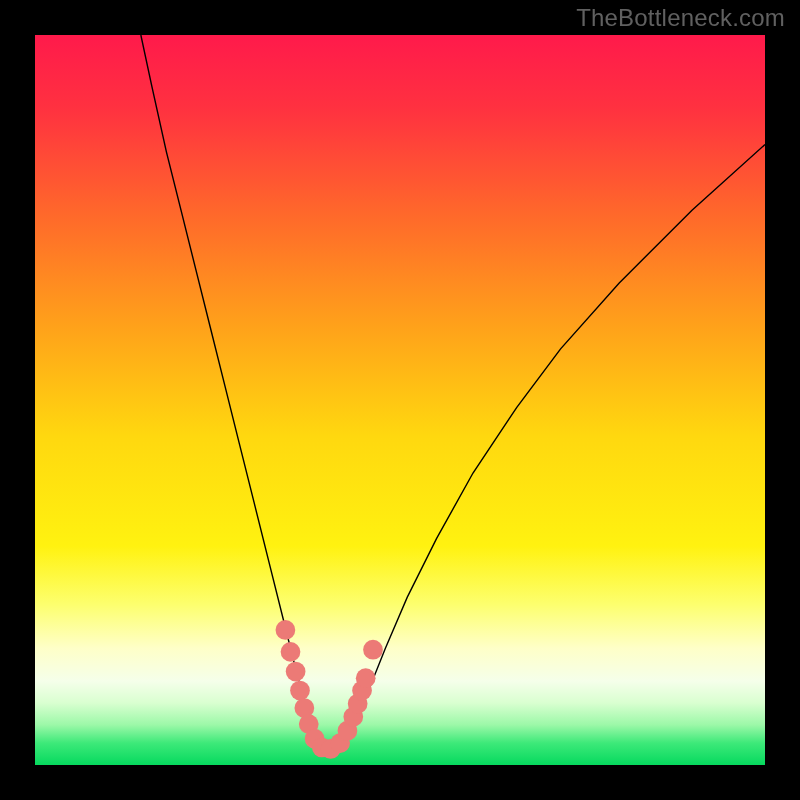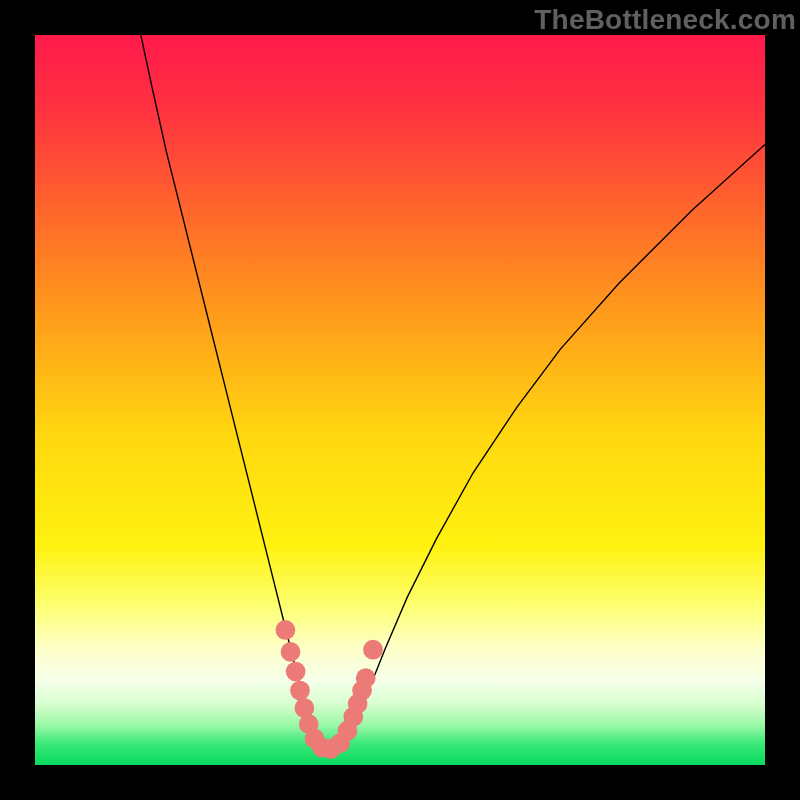--- a/index.html
+++ b/index.html
@@ -13,24 +13,24 @@
   }
   .frame {
     position: relative;
     width: 800px;
     height: 800px;
     background: #000;
   }
   .watermark {
     position: absolute;
     top: 4px;
-    right: 4px;
+    right: 15px;
     color: #606060;
-    font-size: 28px;
-    font-weight: 700;
+    font-size: 24px;
+    font-weight: 400;
     letter-spacing: 0.2px;
     z-index: 10;
   }
   .plot-area {
     position: absolute;
     left: 35px;
     top: 35px;
     width: 730px;
     height: 730px;
     overflow: hidden;

